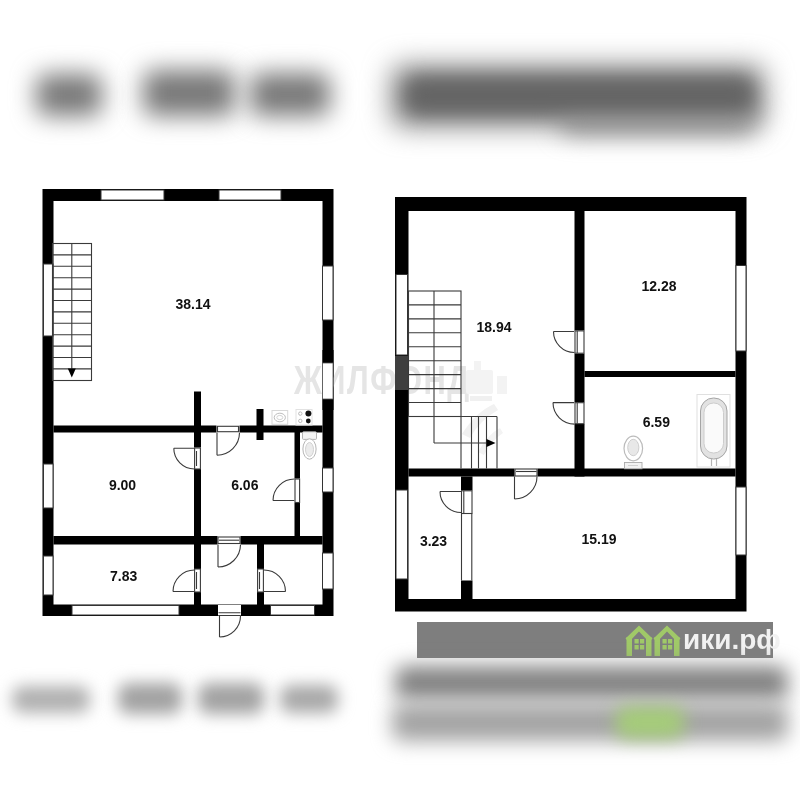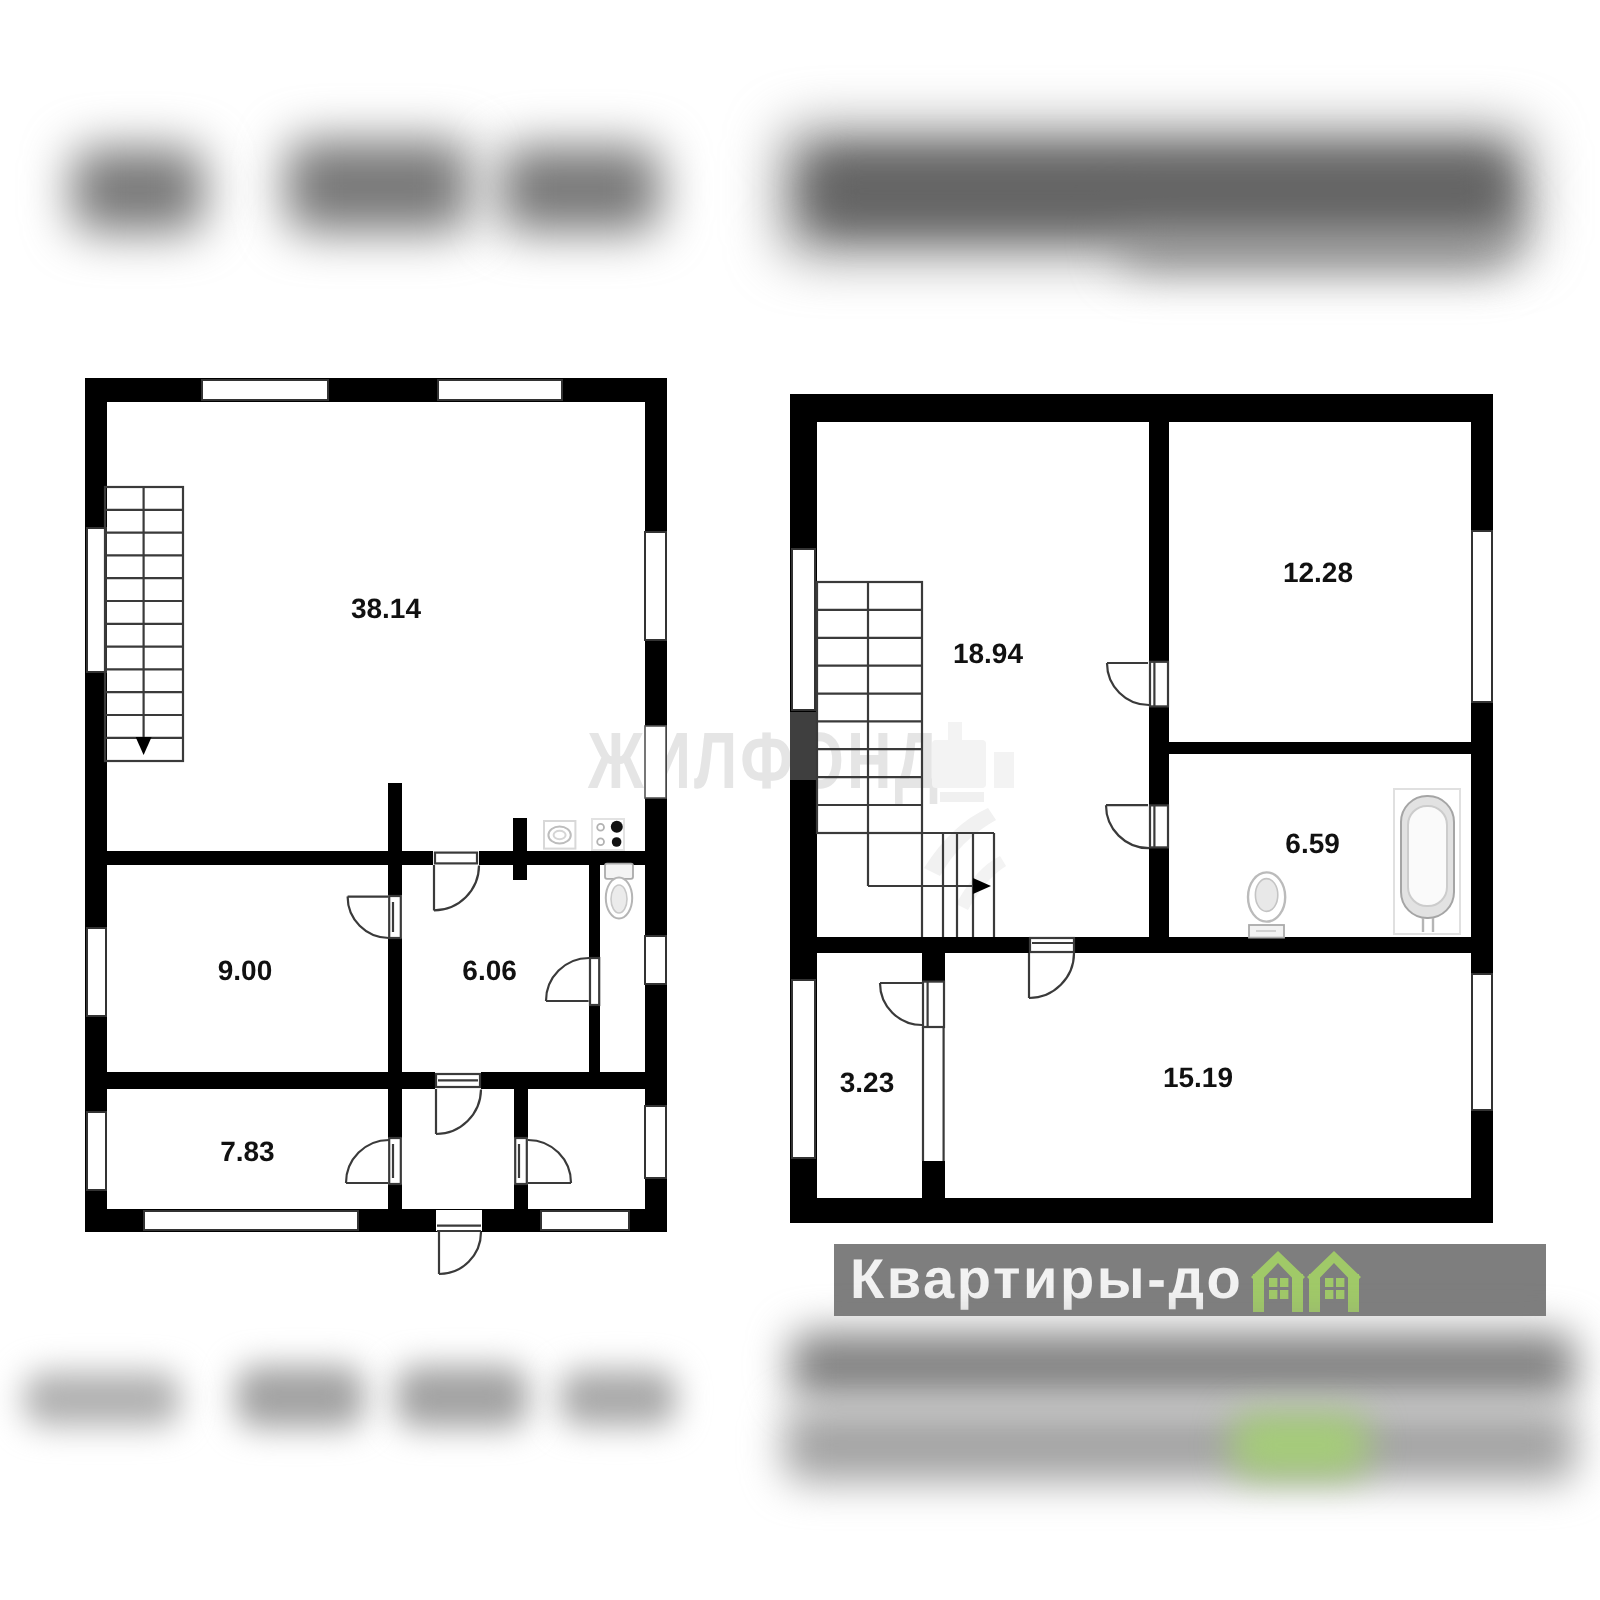--- a/index.html
+++ b/index.html
@@ -267,41 +267,41 @@
 <text x="656.3" y="426.5" font-size="14" font-weight="bold" fill="#111" text-anchor="middle">6.59</text>
 
 <text x="433.5" y="546" font-size="14" font-weight="bold" fill="#111" text-anchor="middle">3.23</text>
 
 <text x="599" y="543.5" font-size="14" font-weight="bold" fill="#111" text-anchor="middle">15.19</text>
 </g>
 </svg>
 
 <div id="logo">
 
-<span style="position:absolute;left:8px;top:2px;font-size:28px;font-weight:bold;color:#f2f2f2;letter-spacing:1.3px;">Квартиры-до</span>
 
 <svg width="58" height="36" style="position:absolute;left:208px;top:0;" viewBox="0 0 58 36">
 <g fill="#a0c968">
 <path d="M0.5,16.5 L14,3.5 L27.5,16.5 L24,20 L14,9.5 L4,20 Z"></path>
 <rect x="1.5" y="15" width="5.5" height="19"></rect>
 <rect x="21" y="15" width="5.5" height="19"></rect>
 <rect x="9.5" y="17" width="4.2" height="4.5"></rect>
         <rect x="15" y="17" width="4.2" height="4.5"></rect>
 <rect x="9.5" y="23" width="4.2" height="4.5"></rect>
         <rect x="15" y="23" width="4.2" height="4.5"></rect>
 <path d="M28.5,16.5 L42,3.5 L55.5,16.5 L52,20 L42,9.5 L32,20 Z"></path>
 <rect x="29.5" y="15" width="5.5" height="19"></rect>
 <rect x="49" y="15" width="5.5" height="19"></rect>
 <rect x="37.5" y="17" width="4.2" height="4.5"></rect>
         <rect x="43" y="17" width="4.2" height="4.5"></rect>
 <rect x="37.5" y="23" width="4.2" height="4.5"></rect>
         <rect x="43" y="23" width="4.2" height="4.5"></rect>
 </g>
 </svg>
 
+<span style="position:absolute;left:266px;top:2px;font-size:28px;font-weight:bold;color:#f2f2f2;">ики.рф</span>
 </div>
 
 <div class="blur" style="left:12px;top:686px;width:78px;height:27px;background:#b0b0b0;filter:blur(8px);"></div>
 
 <div class="blur" style="left:118px;top:683px;width:64px;height:31px;background:#a2a2a2;filter:blur(8px);"></div>
 
 <div class="blur" style="left:198px;top:683px;width:66px;height:31px;background:#a2a2a2;filter:blur(8px);"></div>
 
 <div class="blur" style="left:280px;top:685px;width:58px;height:28px;background:#a8a8a8;filter:blur(8px);"></div>
 

